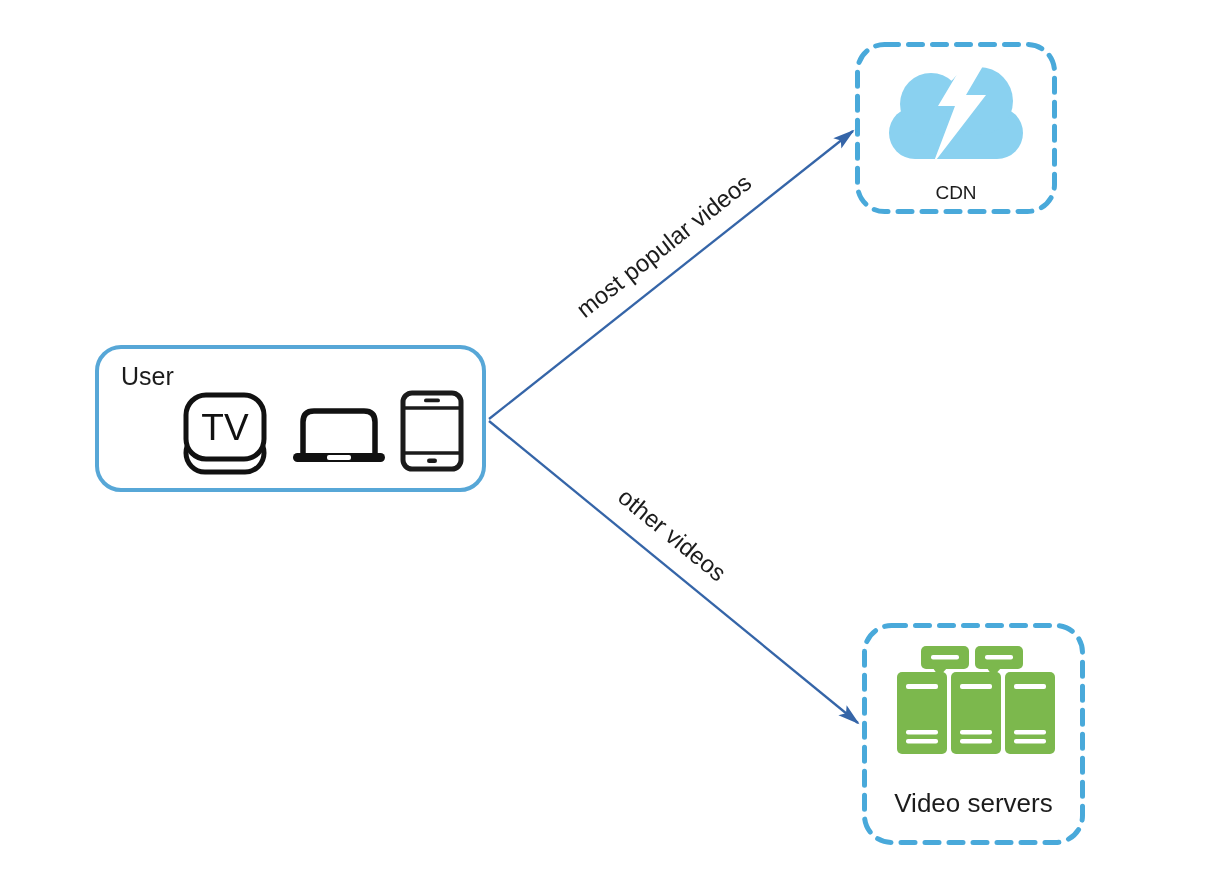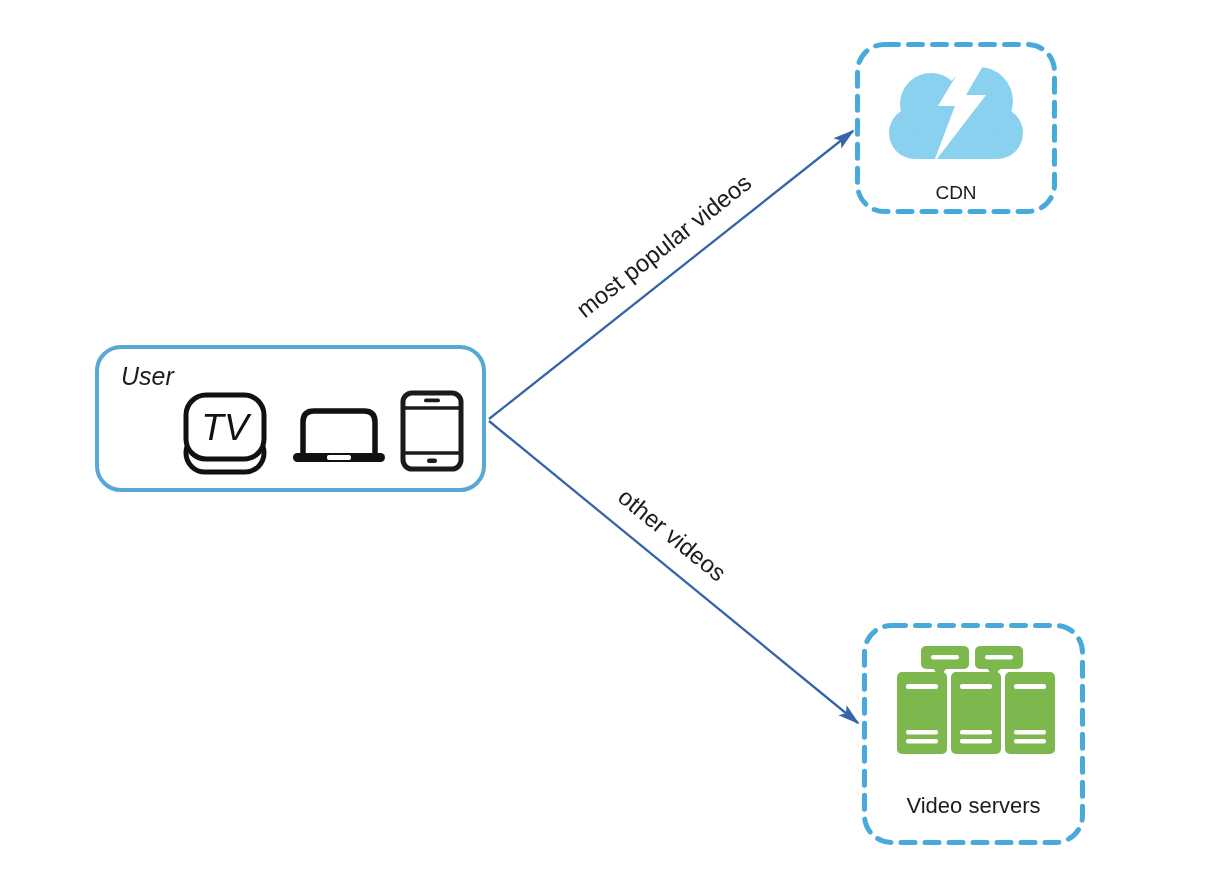--- a/index.html
+++ b/index.html
@@ -7,35 +7,34 @@
     position:relative;width:1222px;height:872px;background:#ffffff;overflow:hidden;
     font-family:"Liberation Sans", sans-serif;color:var(--label_text,#1c1c1c);
   }
   .overlay{position:absolute;left:0;top:0;width:1222px;height:872px;}
 
   
   .user-box{
     position:absolute;left:95px;top:345px;width:391px;height:147px;
     box-sizing:border-box;border:4px solid var(--box_border,#57a7d7);border-radius:26px;
     background:#ffffff;
-    font-style:italic;
   }
   .user-label{position:absolute;left:22px;top:13px;font-size:25px;}
   .icon-tv{position:absolute;left:83px;top:43px;}
   .icon-laptop{position:absolute;left:194px;top:54px;}
   .icon-phone{position:absolute;left:301px;top:41px;}
 
   
   .cdn-content{position:absolute;left:855px;top:42px;width:202px;height:172px;}
   .cdn-cloud{display:block;margin:12px auto 0;}
   .cdn-label{position:absolute;left:0;right:0;bottom:10px;text-align:center;font-size:19px;}
 
   .video-content{position:absolute;left:862px;top:623px;width:223px;height:222px;}
   .server-icon{display:block;margin:23px auto 0;}
-  .video-label{position:absolute;left:0;right:0;bottom:26px;text-align:center;font-size:22px;margin-top:40px;}
+  .video-label{position:absolute;left:0;right:0;bottom:26px;text-align:center;font-size:26px;margin-top:40px;}
 
   
   .arrow-label{
     position:absolute;font-size:24px;white-space:nowrap;
     transform:translate(-50%,-50%) rotate(var(--rot,0deg));
   }
   .label-cdn{left:664px;top:246px;--rot:-38.3deg;}
   .label-other{left:672px;top:535px;--rot:39.3deg;}
 </style>
 </head>

